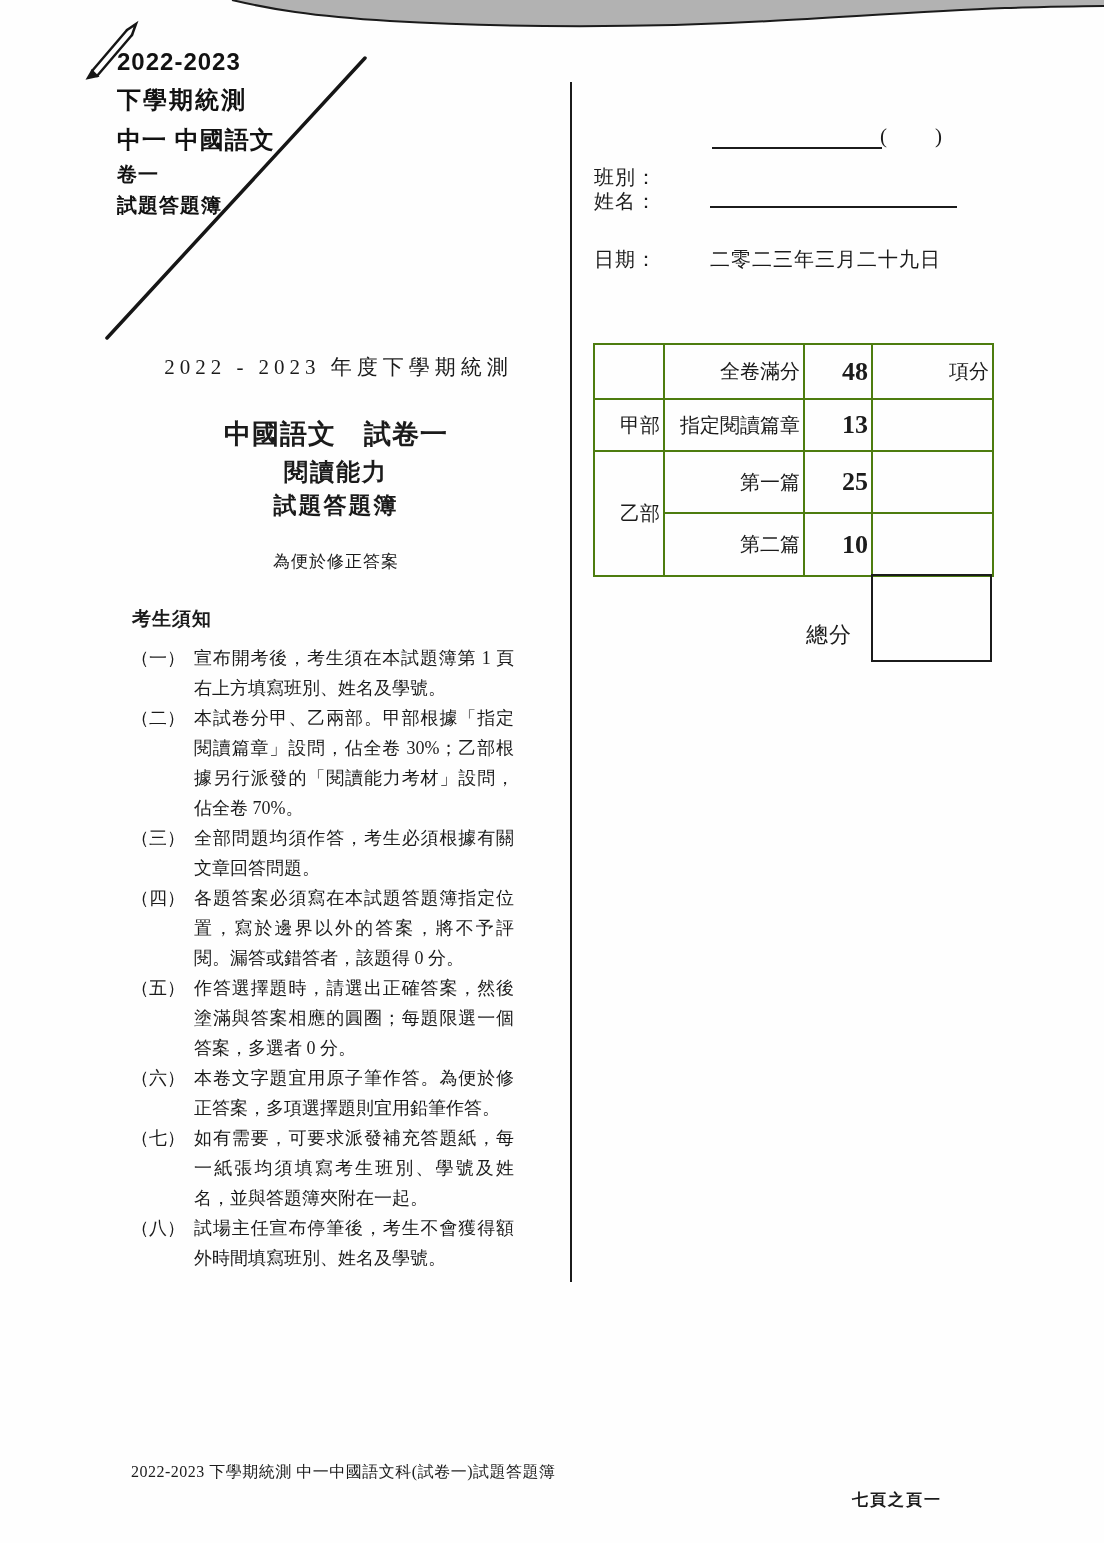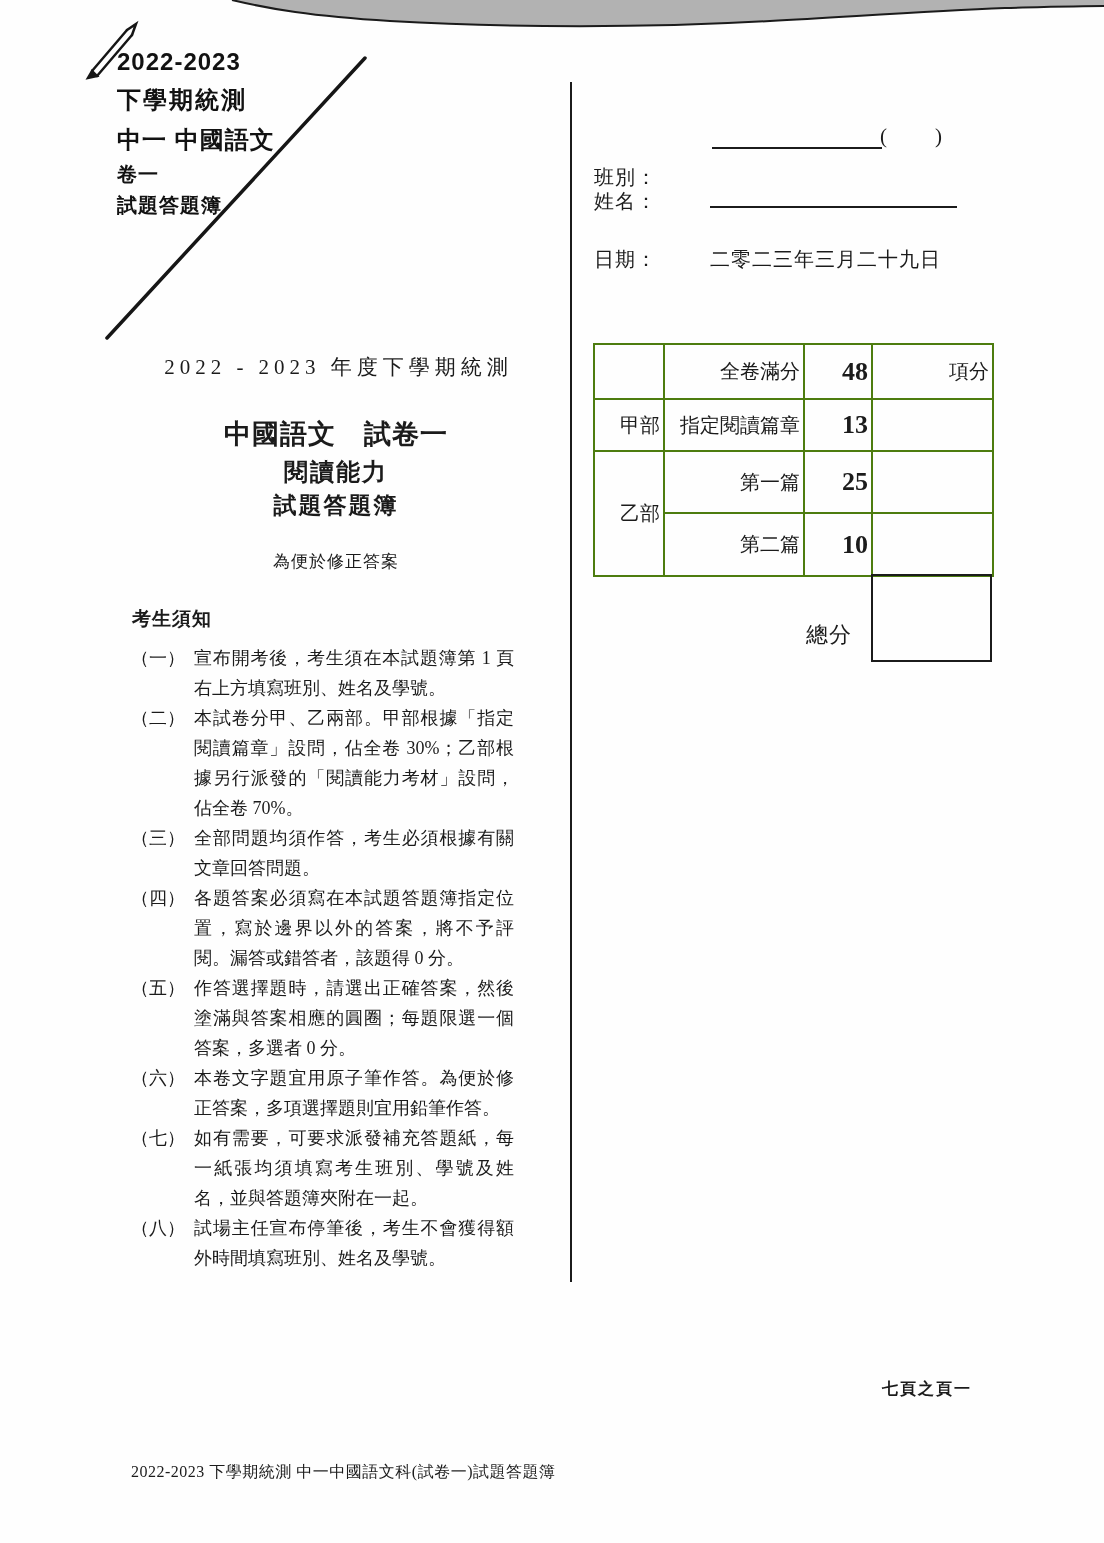--- a/index.html
+++ b/index.html
@@ -50,21 +50,21 @@
 
   
   .notes-title{position:absolute;left:121px;top:606px;font-size:19px;font-weight:bold;font-family:"Liberation Sans",sans-serif;letter-spacing:1px;margin-left:11px;}
   .notes{position:absolute;left:131px;top:643px;width:430px;}
   .note-item{display:flex;align-items:flex-start;}
   .note-num{width:63px;flex:0 0 63px;font-size:18px;line-height:30px;white-space:nowrap;}
   .note-text{flex:0 0 320px;width:320px;font-size:18px;line-height:30px;text-align:justify;}
 
   
   .footer-left{position:absolute;left:131px;top:1462px;font-size:16px;font-weight:normal;letter-spacing:0.5px;}
-  .footer-right{position:absolute;left:852px;top:1379px;font-size:16px;font-weight:bold;letter-spacing:2px;margin-left:30px;}
+  .footer-right{position:absolute;left:852px;top:1490px;font-size:16px;font-weight:bold;letter-spacing:2px;}
 </style>
 </head>
 <body>
 
 <div class="page">
 
   <svg class="art" viewBox="0 0 1104 1543" xmlns="http://www.w3.org/2000/svg">
 
     <path d="M 232,0 C 270,9 310,16 390,21 C 510,28 650,28 770,21 C 860,16 930,11 1005,8 C 1045,7 1080,6 1104,6 L 1104,0 Z" fill="#b2b2b2"></path>
     <path d="M 232,0 C 270,9 310,16 390,21 C 510,28 650,28 770,21 C 860,16 930,11 1005,8 C 1045,7 1080,6 1104,6" fill="none" stroke="#1b1b1b" stroke-width="2"></path>

